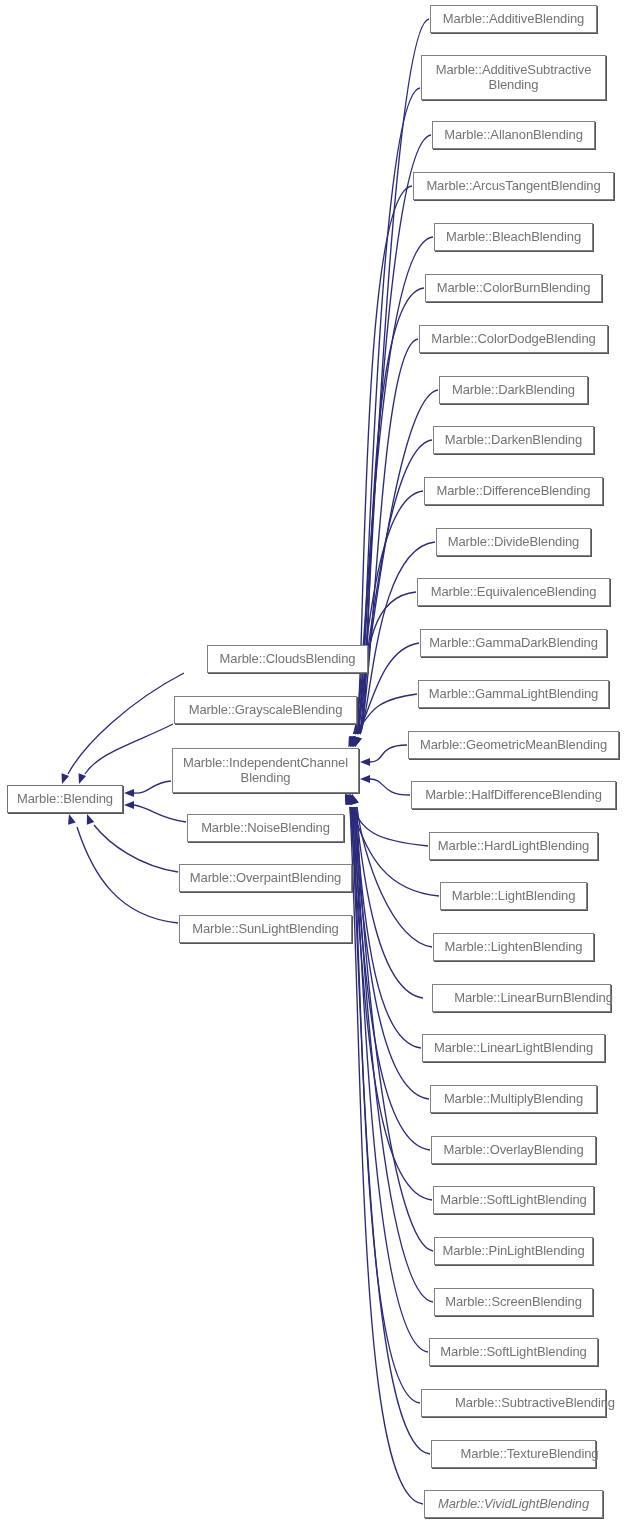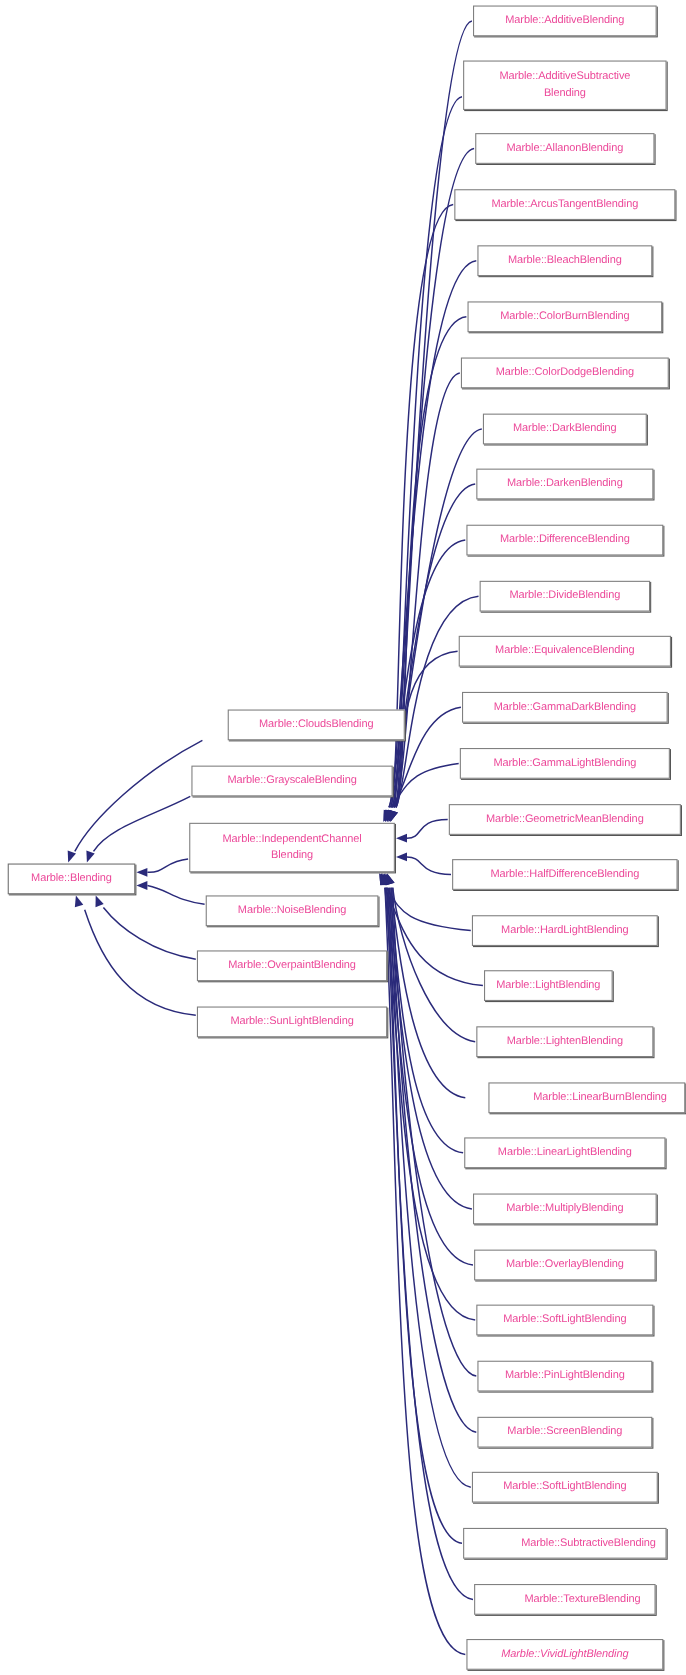--- a/index.html
+++ b/index.html
@@ -23,22 +23,22 @@
     width: 624px;
     height: 1523px;
     pointer-events: none;
   }
   .node {
     position: absolute;
     box-sizing: border-box;
     background: #ffffff;
     border: 1px solid #808080;
     box-shadow: 1px 1px 0 0 #555555;
-    color: #ec4899;
-    font-size: 10px;
+    color: #737373;
+    font-size: 13px;
     line-height: 14.5px;
     letter-spacing: -0.1px;
     text-align: center;
     display: flex;
     align-items: center;
     justify-content: center;
     white-space: pre-line;
     cursor: default;
   }
   .node.root {
@@ -142,23 +142,23 @@
     <div class="node" style="left: 439px; top: 376px; width: 149px; height: 28px;">Marble::DarkBlending</div>
     <div class="node" style="left: 433px; top: 426px; width: 161px; height: 28px;">Marble::DarkenBlending</div>
     <div class="node" style="left: 424px; top: 477px; width: 179px; height: 28px;">Marble::DifferenceBlending</div>
     <div class="node" style="left: 436px; top: 528px; width: 155px; height: 28px;">Marble::DivideBlending</div>
     <div class="node" style="left: 417px; top: 578px; width: 193px; height: 28px;">Marble::EquivalenceBlending</div>
     <div class="node" style="left: 420px; top: 629px; width: 187px; height: 28px;">Marble::GammaDarkBlending</div>
     <div class="node" style="left: 418px; top: 680px; width: 191px; height: 28px;">Marble::GammaLightBlending</div>
     <div class="node" style="left: 408px; top: 731px; width: 211px; height: 28px;">Marble::GeometricMeanBlending</div>
     <div class="node" style="left: 411px; top: 781px; width: 205px; height: 28px;">Marble::HalfDifferenceBlending</div>
     <div class="node" style="left: 429px; top: 832px; width: 169px; height: 28px;">Marble::HardLightBlending</div>
-    <div class="node" style="left: 440px; top: 882px; width: 117px; height: 28px;">Marble::LightBlending</div>
+    <div class="node" style="left: 440px; top: 882px; width: 147px; height: 28px;">Marble::LightBlending</div>
     <div class="node" style="left: 433px; top: 933px; width: 161px; height: 28px;">Marble::LightenBlending</div>
-    <div class="node" style="left: 444px; top: 984px; width: 179px; height: 28px; padding-left: 24px;">Marble::LinearBurnBlending</div>
+    <div class="node" style="left: 432px; top: 984px; width: 179px; height: 28px; padding-left: 24px;">Marble::LinearBurnBlending</div>
     <div class="node" style="left: 422px; top: 1034px; width: 183px; height: 28px;">Marble::LinearLightBlending</div>
     <div class="node" style="left: 430px; top: 1085px; width: 167px; height: 28px;">Marble::MultiplyBlending</div>
     <div class="node" style="left: 431px; top: 1136px; width: 165px; height: 28px;">Marble::OverlayBlending</div>
     <div class="node" style="left: 433px; top: 1186px; width: 161px; height: 28px;">Marble::SoftLightBlending</div>
     <div class="node" style="left: 434px; top: 1237px; width: 159px; height: 28px;">Marble::PinLightBlending</div>
     <div class="node" style="left: 434px; top: 1288px; width: 159px; height: 28px;">Marble::ScreenBlending</div>
     <div class="node" style="left: 429px; top: 1338px; width: 169px; height: 28px;">Marble::SoftLightBlending</div>
     <div class="node" style="left: 421px; top: 1389px; width: 185px; height: 28px; padding-left: 43px;">Marble::SubtractiveBlending</div>
     <div class="node" style="left: 431px; top: 1440px; width: 165px; height: 28px; padding-left: 32px;">Marble::TextureBlending</div>
     <div class="node" style="left: 424px; top: 1490px; width: 179px; height: 28px; font-style: italic;">Marble::VividLightBlending</div>

